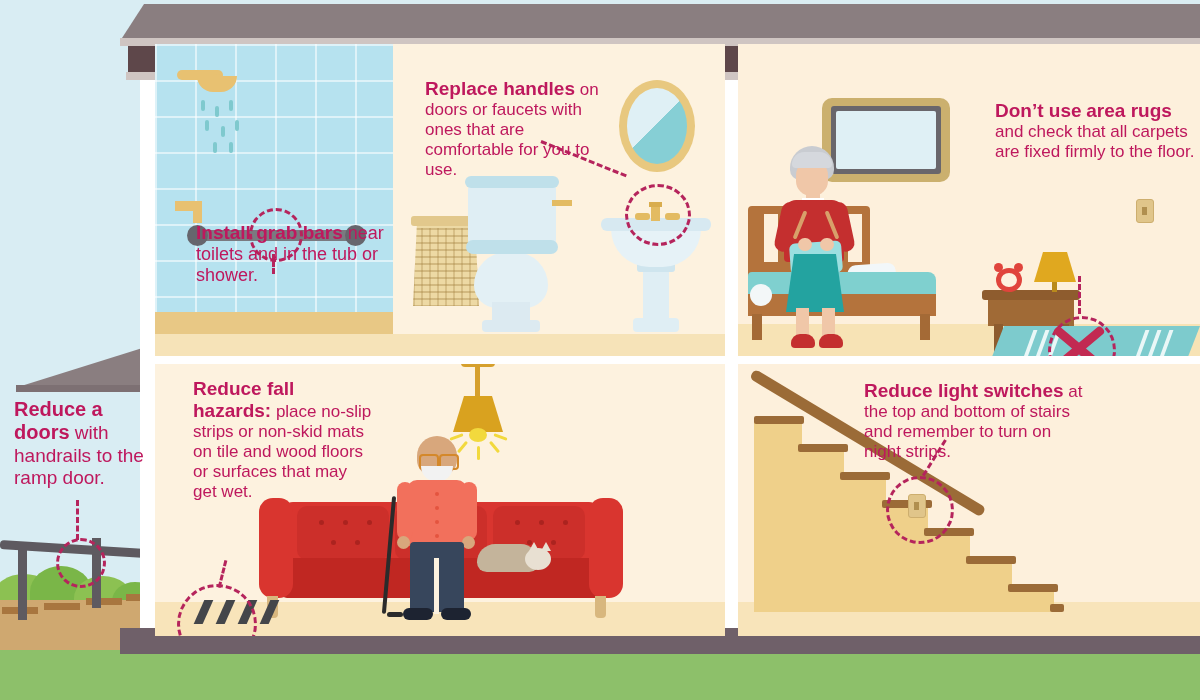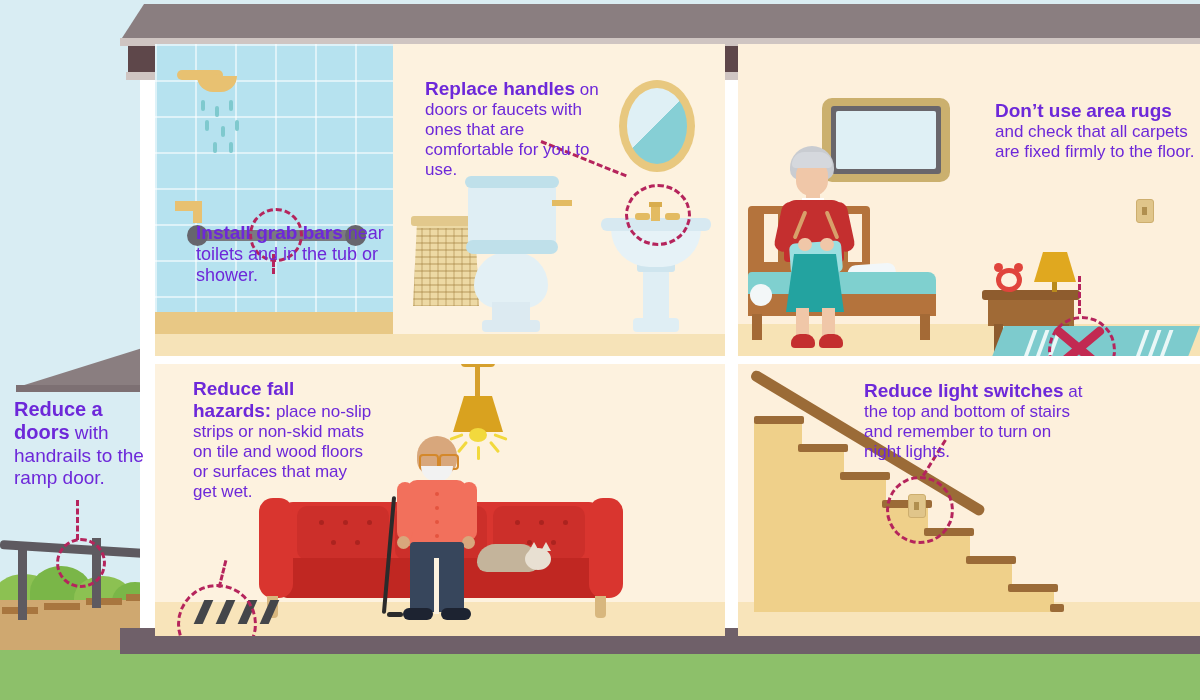--- a/index.html
+++ b/index.html
@@ -198,21 +198,21 @@
   .switchplate i{position:absolute;left:5px;top:7px;width:5px;height:8px;background:#b08f4f;}
 
   
   .dcircle{position:absolute;border:3px dashed #b5245c;border-radius:50%;}
   .dline{position:absolute;border-left:3px dashed #b5245c;}
   .dline-h{position:absolute;border-top:3px dashed #b5245c;}
   .xmark{position:absolute;}
   .xmark span{position:absolute;left:0;top:24px;width:62px;height:9px;background:#c22a52;border-radius:4px;}
 
   
-  .txt{position:absolute;color:#6d28d9;line-height:1.17;}
+  .txt{position:absolute;color:#be185d;line-height:1.17;}
   .t-ramp{left:14px;top:398px;width:138px;font-size:19px;}
   .t-ramp .big{font-size:20px;font-weight:bold;}
   .t-grab{left:196px;top:222px;width:190px;font-size:18px;}
   .t-grab .big{font-size:19px;font-weight:bold;}
   .t-handles{left:425px;top:78px;width:185px;font-size:17px;}
   .t-handles .big{font-size:19px;font-weight:bold;}
   .t-rugs{left:995px;top:100px;width:200px;font-size:17px;}
   .t-rugs .big{font-size:19px;font-weight:bold;}
   .t-fall{left:193px;top:378px;width:180px;font-size:17px;}
   .t-fall .big{font-size:19px;font-weight:bold;}
@@ -539,16 +539,16 @@
   </div>
 
   <div class="txt t-rugs">
     <span class="big">Don’t use</span>
     <span class="big">area rugs</span>
     <span>and check that all carpets are fixed firmly to the floor.</span>
   </div>
 
   <div class="txt t-switch">
     <span class="big">Reduce light switches</span>
-    <span>at the top and bottom of stairs and remember to turn on night lights.</span>
+    <span>at the top and bottom of stairs and remember to turn on night strips.</span>
   </div>
 
 </div>
 
 </body></html>

